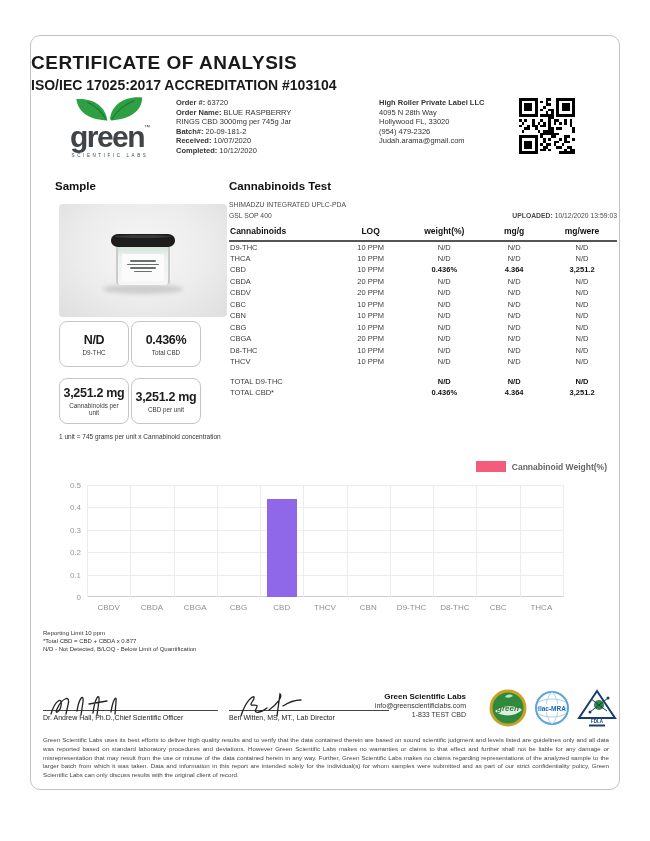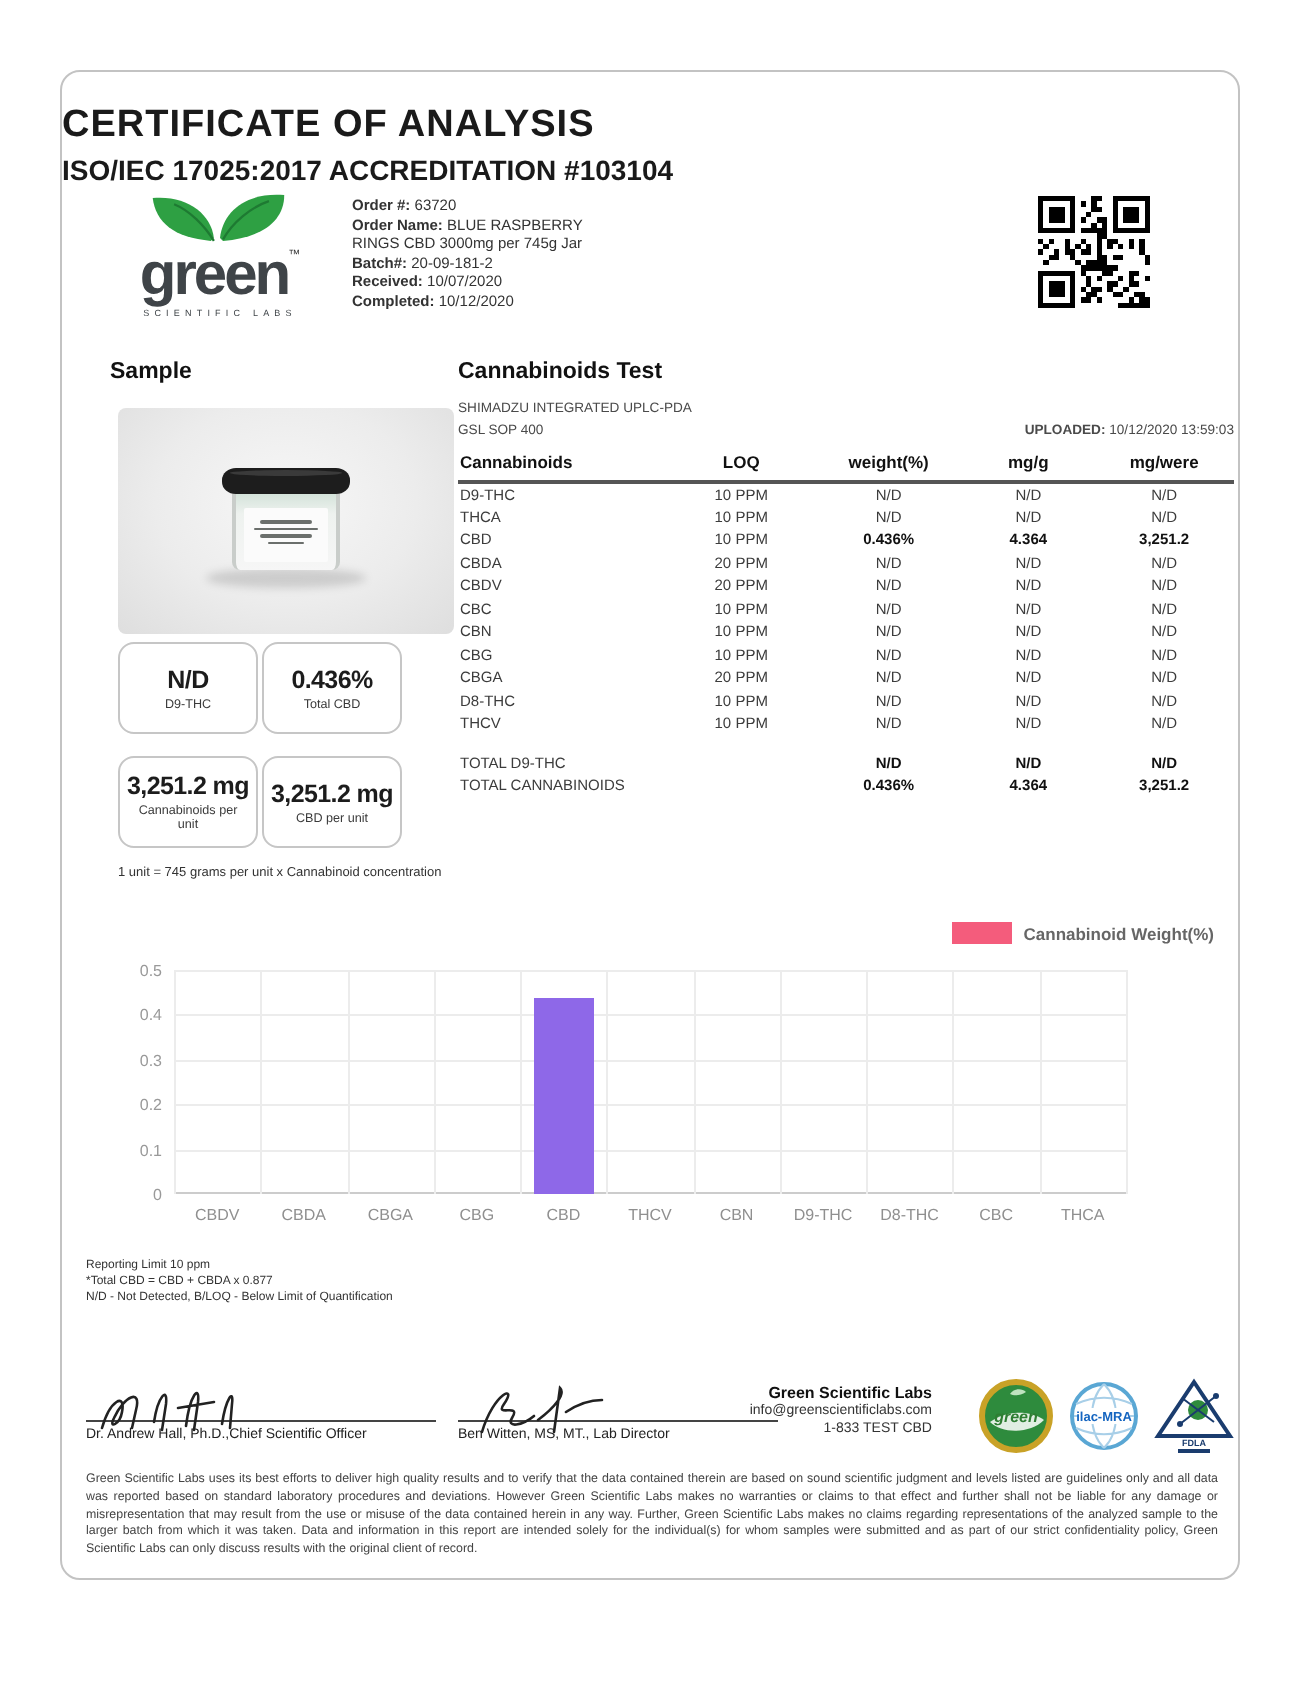--- a/index.html
+++ b/index.html
@@ -125,20 +125,27 @@
       <span class="b">Order Name:</span>
       <span>BLUE RASPBERRY RINGS CBD 3000mg per 745g Jar</span><br>
       <span class="b">Batch#:</span>
       <span>20-09-181-2</span><br>
       <span class="b">Received:</span>
       <span>10/07/2020</span><br>
       <span class="b">Completed:</span>
       <span>10/12/2020</span>
     </div>
 
+    <div class="info client-info">
+      <span class="b">High Roller Private Label LLC</span><br>
+      <span>4095 N 28th Way</span><br>
+      <span>Hollywood FL, 33020</span><br>
+      <span>(954) 479-2326</span><br>
+      <span>Judah.arama@gmail.com</span>
+    </div>
 
     <div class="qr">
       <svg width="56" height="56" viewBox="0 0 21 21" shape-rendering="crispEdges">
           <rect x="10" y="0" width="1" height="1" fill="#000"></rect>
           <rect x="11" y="0" width="1" height="1" fill="#000"></rect>
           <rect x="8" y="1" width="1" height="1" fill="#000"></rect>
           <rect x="10" y="1" width="1" height="1" fill="#000"></rect>
           <rect x="10" y="2" width="1" height="1" fill="#000"></rect>
           <rect x="11" y="2" width="1" height="1" fill="#000"></rect>
           <rect x="9" y="3" width="1" height="1" fill="#000"></rect>
@@ -378,21 +385,21 @@
             <td colspan="5"></td>
           </tr>
           <tr>
             <td class="cname">TOTAL D9-THC</td>
             <td></td>
             <td class="b">N/D</td>
             <td class="b">N/D</td>
             <td class="b">N/D</td>
           </tr>
           <tr>
-            <td class="cname">TOTAL CANNABINOIDS</td>
+            <td class="cname">TOTAL CBD*</td>
             <td></td>
             <td class="b">0.436%</td>
             <td class="b">4.364</td>
             <td class="b">3,251.2</td>
           </tr>
         </tbody>
     </table>
 
     <div class="sumbox" style="left:28px; top:285px;">
       <div class="val">N/D</div>

